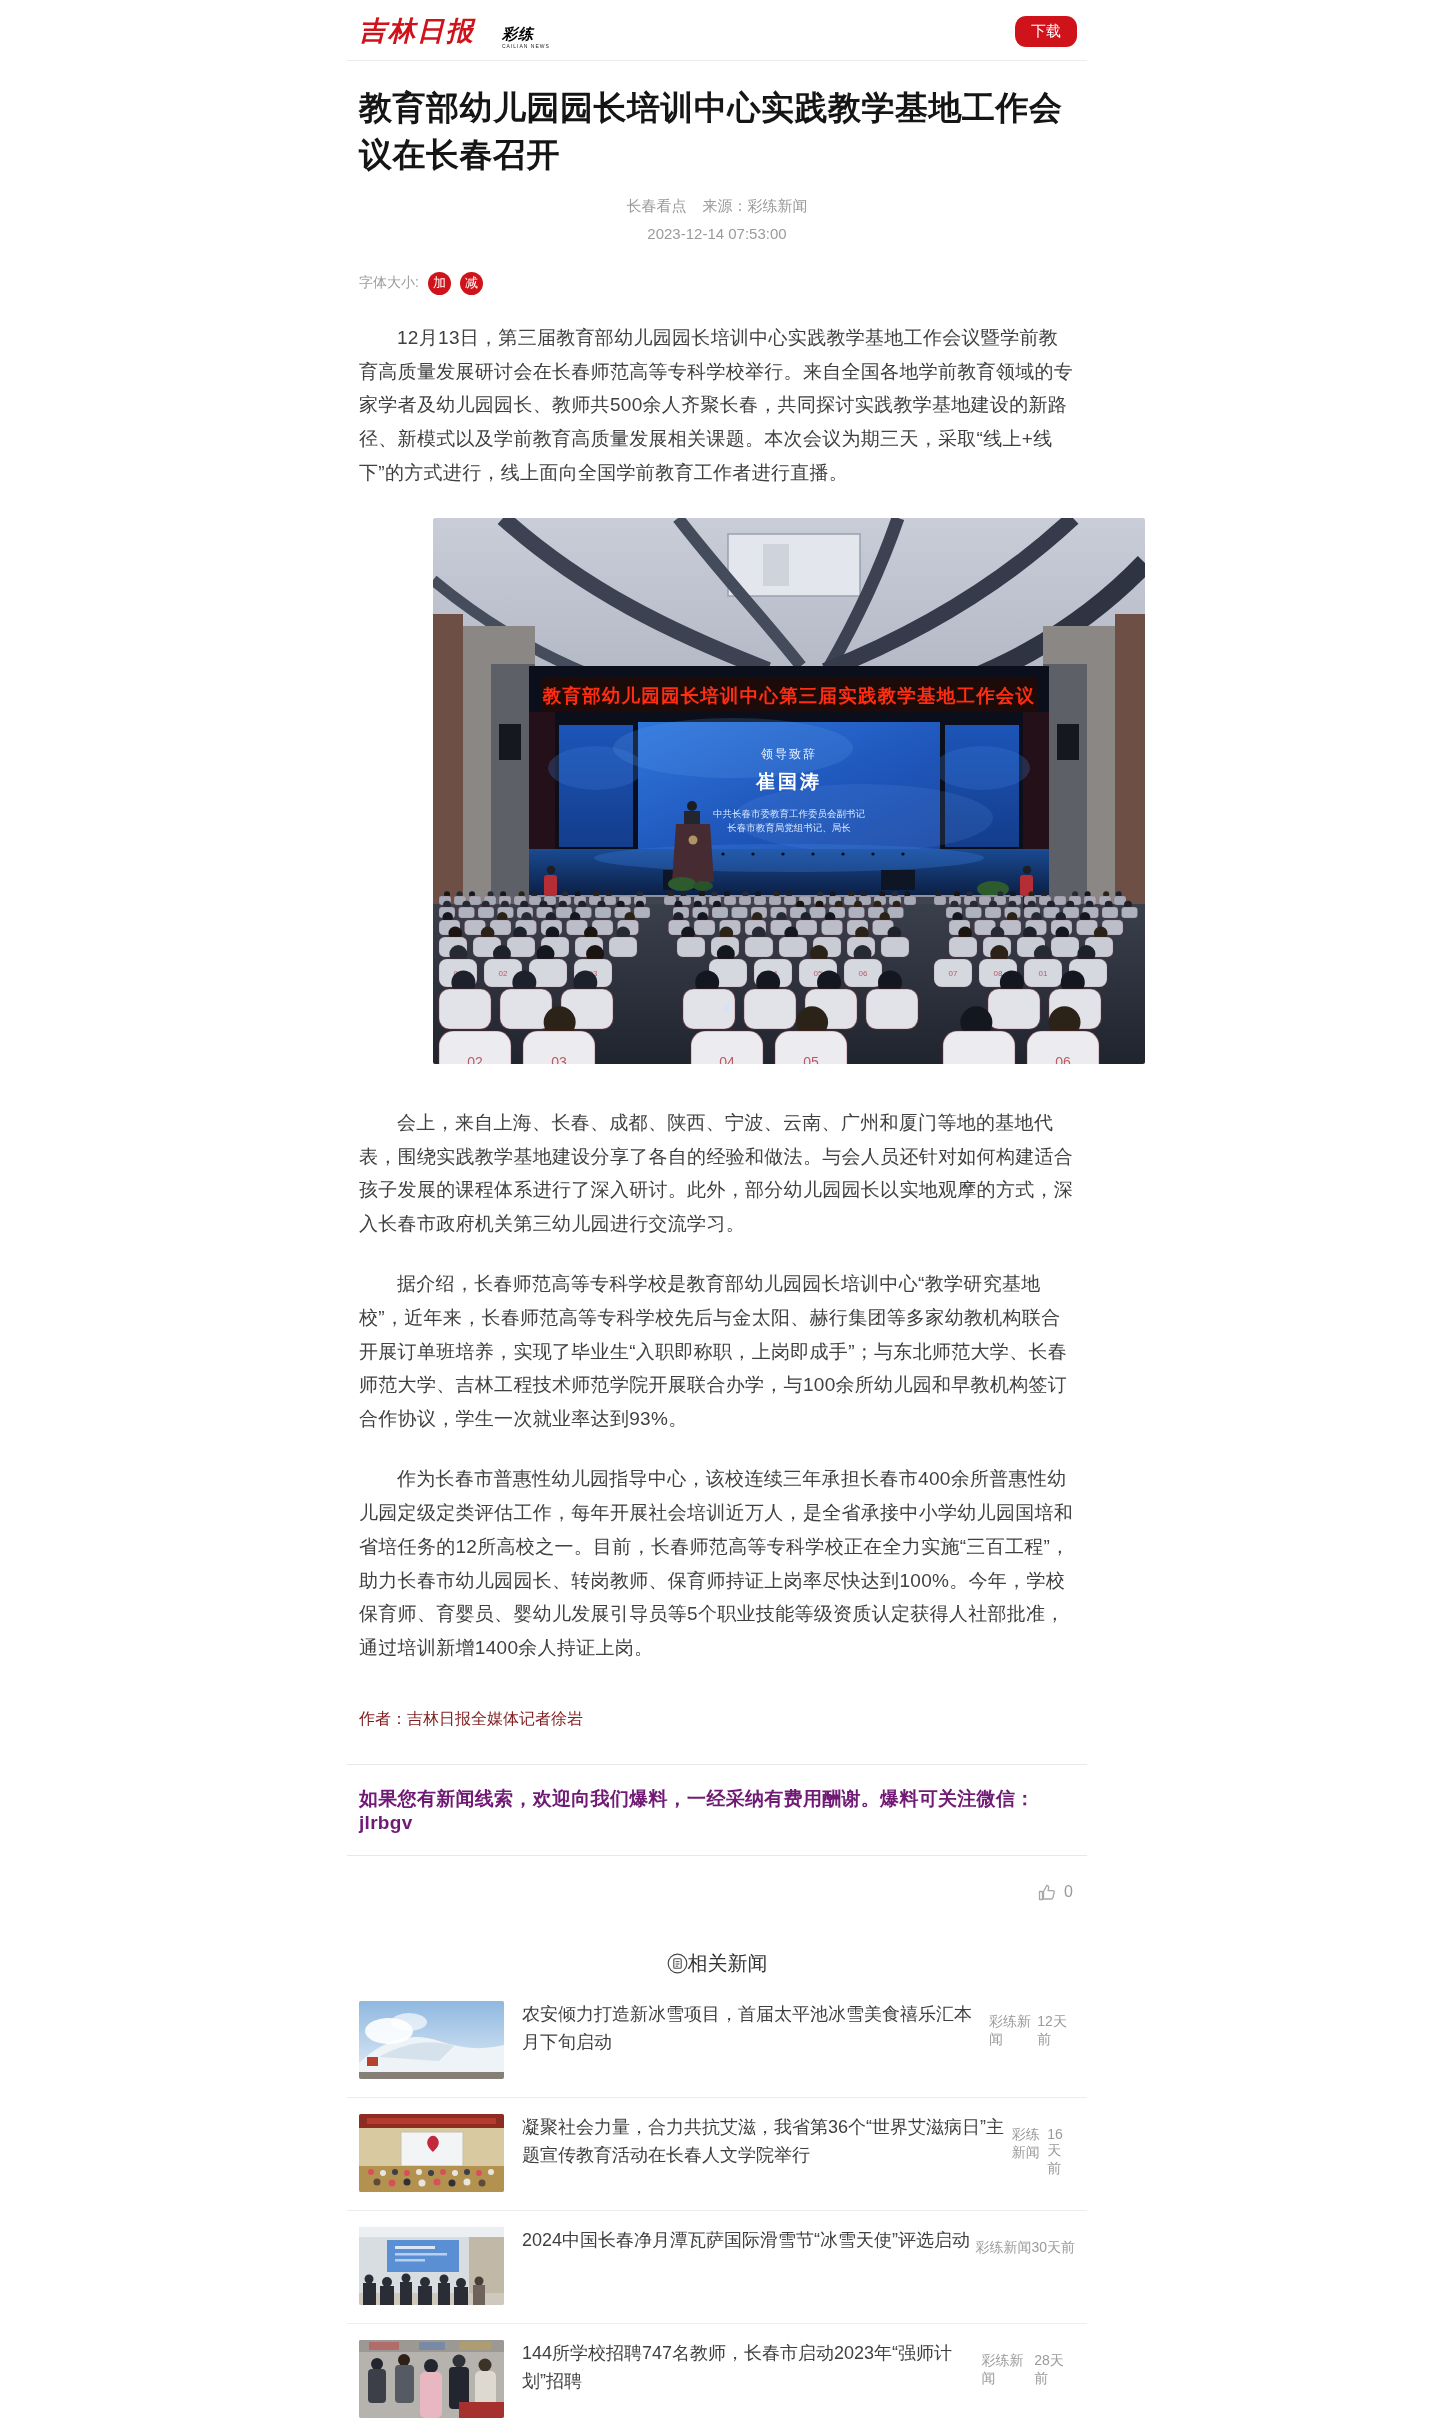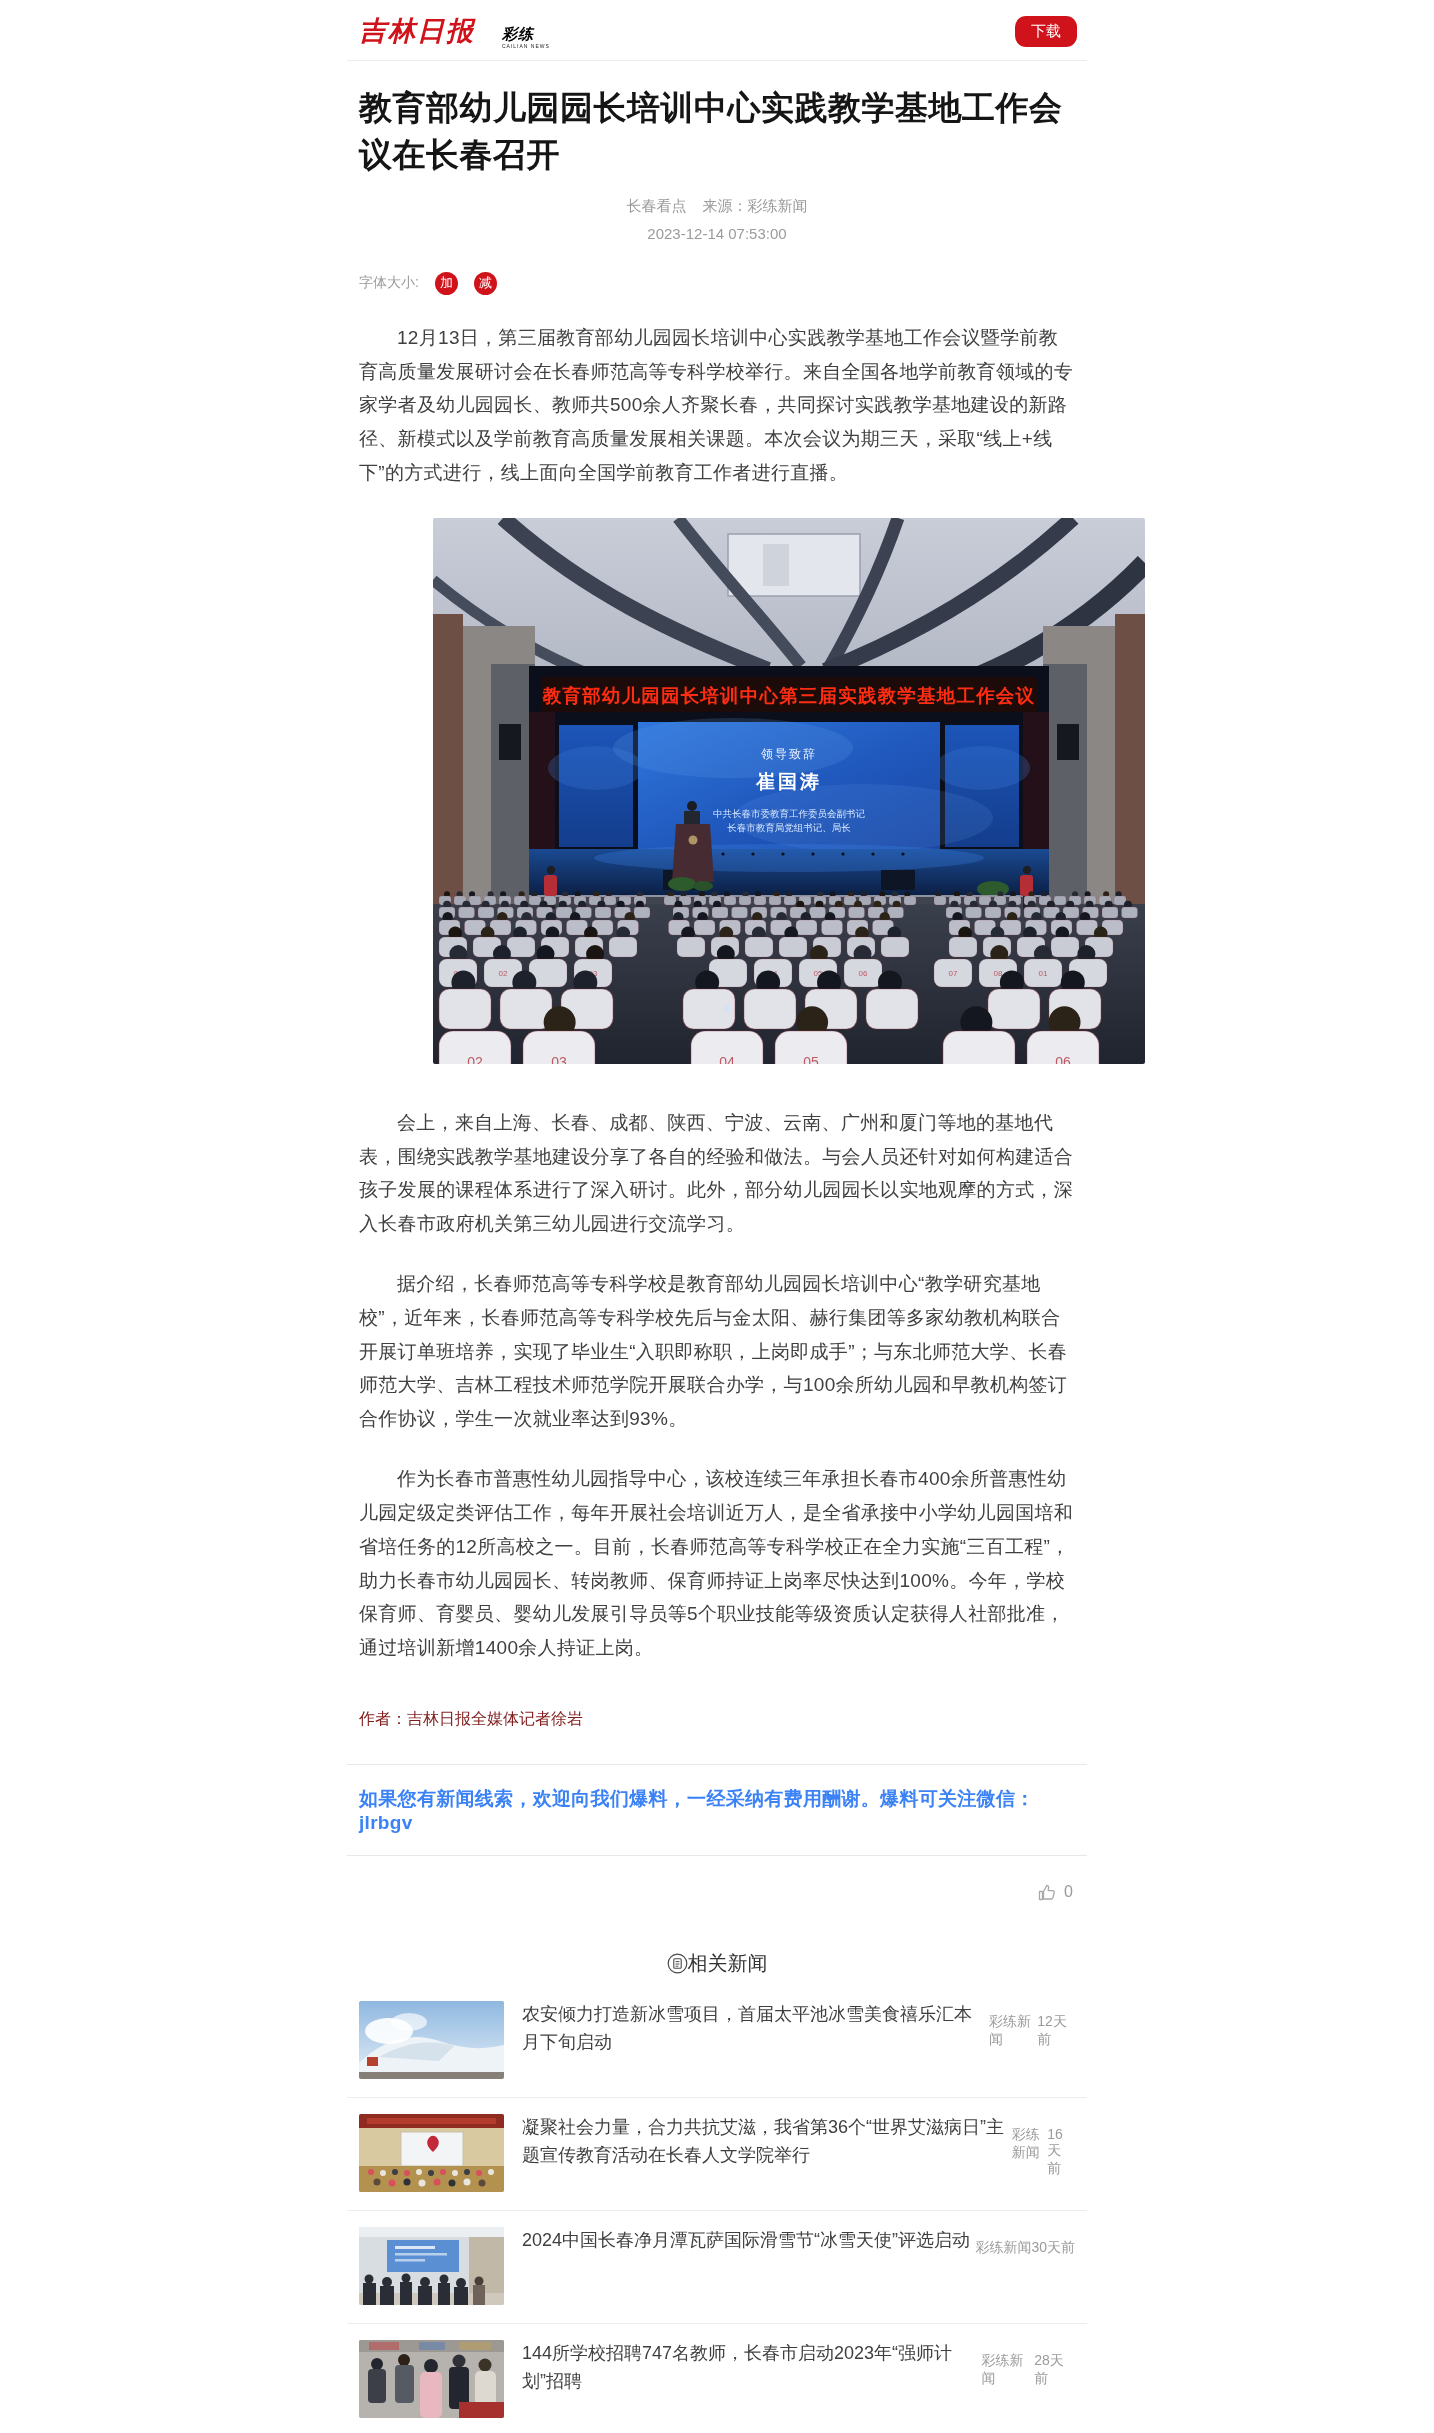--- a/index.html
+++ b/index.html
@@ -11,28 +11,28 @@
   .logo-main{color:#d0121a;font-size:27px;font-weight:900;font-style:italic;letter-spacing:2px;font-family:"DejaVu Serif","Liberation Serif",serif;}
   .logo-sub-wrap{display:flex;flex-direction:column;line-height:1;}
   .logo-sub{color:#000000;font-size:15px;font-weight:900;font-style:italic;letter-spacing:1px;font-family:"DejaVu Serif","Liberation Serif",serif;}
   .logo-caption{color:#222;font-size:5px;letter-spacing:1px;margin-top:2px;}
   .download-btn{background:#d0121a;color:#fff;border:none;font-size:15px;padding:6px 16px;border-radius:11px;cursor:pointer;font-family:inherit;}
   
   h1.article-title{font-size:33px;line-height:1.42;color:#151515;font-weight:700;margin:24px 10px 18px 12px;letter-spacing:.5px;}
   .meta{text-align:center;color:#9b9b9b;font-size:15px;}
   .meta .gap{display:inline-block;width:16px;}
   .meta.time{margin-top:9px;}
-  .font-size-row{display:flex;align-items:center;gap:16px;color:#9b9b9b;font-size:14px;margin:30px 0 4px;padding:0 12px;}
+  .font-size-row{display:flex;align-items:center;gap:9px;color:#9b9b9b;font-size:14px;margin:30px 0 4px;padding:0 12px;}
   .fs-btn{width:23px;height:23px;border-radius:50%;background:#d0121a;color:#fff;font-size:13px;border:none;display:flex;align-items:center;justify-content:center;cursor:pointer;padding:0;font-family:inherit;}
   
   p.body-par{font-size:19px;color:#404040;line-height:1.78;text-indent:2em;margin:26px 12px;letter-spacing:.3px;}
   figure.photo{margin:28px auto 42px;width:568px;display:block;}
   figure.photo svg{display:block;border-radius:2px;}
   .author-line{color:#7f1d1d;font-size:16px;margin:44px 12px 34px;}
-  .tip-bar{border-top:1px solid #e8e8e8;border-bottom:1px solid #e8e8e8;padding:21px 12px;font-size:19px;font-weight:700;color:#3b82f6;letter-spacing:.3px;}
+  .tip-bar{border-top:1px solid #e8e8e8;border-bottom:1px solid #e8e8e8;padding:21px 12px;font-size:19px;font-weight:700;color:#701a75;letter-spacing:.3px;}
   .like-row{display:flex;justify-content:flex-end;padding:26px 14px 18px;}
   .like-btn{display:flex;align-items:center;gap:7px;font-size:16px;color:#9a9a9a;cursor:pointer;}
   
   .section-header{display:flex;align-items:center;justify-content:center;gap:0;font-size:20px;color:#333;margin:30px 0 8px;}
   .related-item{display:flex;gap:18px;padding:16px 12px 14px;border-bottom:1px solid #ededed;cursor:pointer;}
   .thumb{width:145px;height:78px;flex:none;border-radius:2px;overflow:hidden;background:#ddd;}
   .item-body{flex:1;display:flex;flex-direction:row;justify-content:space-between;min-height:82px;}
   .item-title{font-size:18px;color:#3f3f3f;line-height:1.55;}
   .item-meta{display:flex;justify-content:space-between;color:#9b9b9b;font-size:14px;margin-top:12px;}
 </style>

